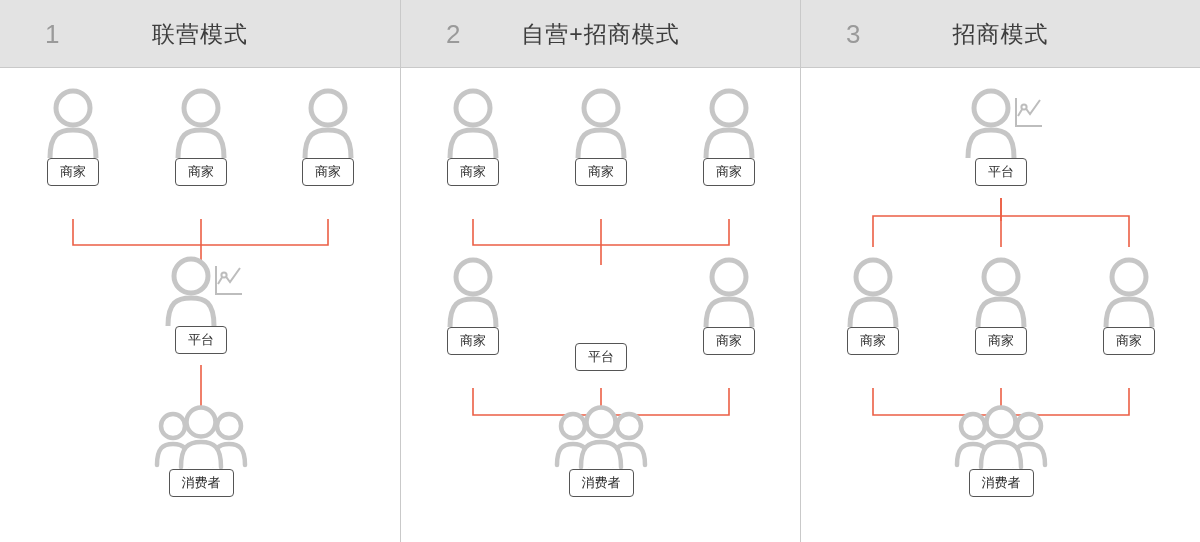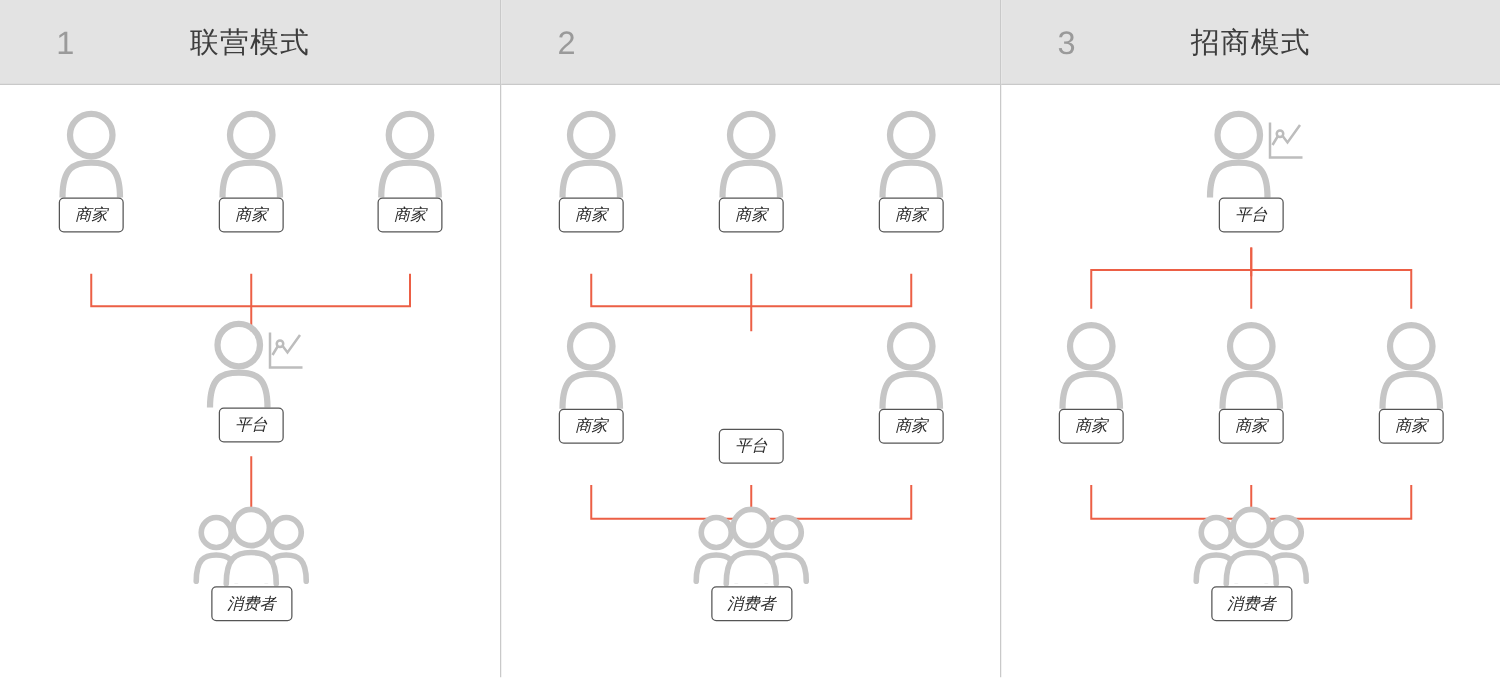--- a/index.html
+++ b/index.html
@@ -29,21 +29,21 @@
   .panel-num{
     position:absolute;left:45px;top:50%;transform:translateY(-50%);
     font-size:26px;color:#9a9a9a;font-weight:400;line-height:1;
   }
   .panel-title{
     position:absolute;left:50%;top:50%;transform:translate(-50%,-50%);
     font-size:23px;color:#3d3d3d;letter-spacing:1px;white-space:nowrap;line-height:1;text-align:center;
   }
 
   
-  .panel-body{position:relative;height:474px;font-style:italic;}
+  .panel-body{position:relative;height:474px;}
   .svg-layer{position:absolute;left:0;top:0;width:400px;height:474px;}
 
   
   .node{
     position:absolute;
     transform:translateX(-50%);
     text-align:center;
     width:140px;
   }
   .node .icon{display:block;margin:0 auto;}
@@ -128,20 +128,21 @@
         </svg>
         <span class="tag">消费者</span>
       </div>
 
     </div>
   </div>
 
   <div class="panel">
     <div class="panel-header">
       <div class="panel-num">2</div>
+      <div class="panel-title">自营+招商模式</div>
     </div>
     <div class="panel-body">
 
       <svg class="svg-layer" viewBox="0 0 400 474">
         <g stroke="#ec5f45" stroke-width="1.6" fill="none">
           <path d="M72,151 L72,177 L328,177 L328,151"></path>
           <path d="M200,151 L200,197"></path>
           <path d="M72,320 L72,347 L328,347 L328,320"></path>
           <path d="M200,320 L200,366"></path>
         </g>

